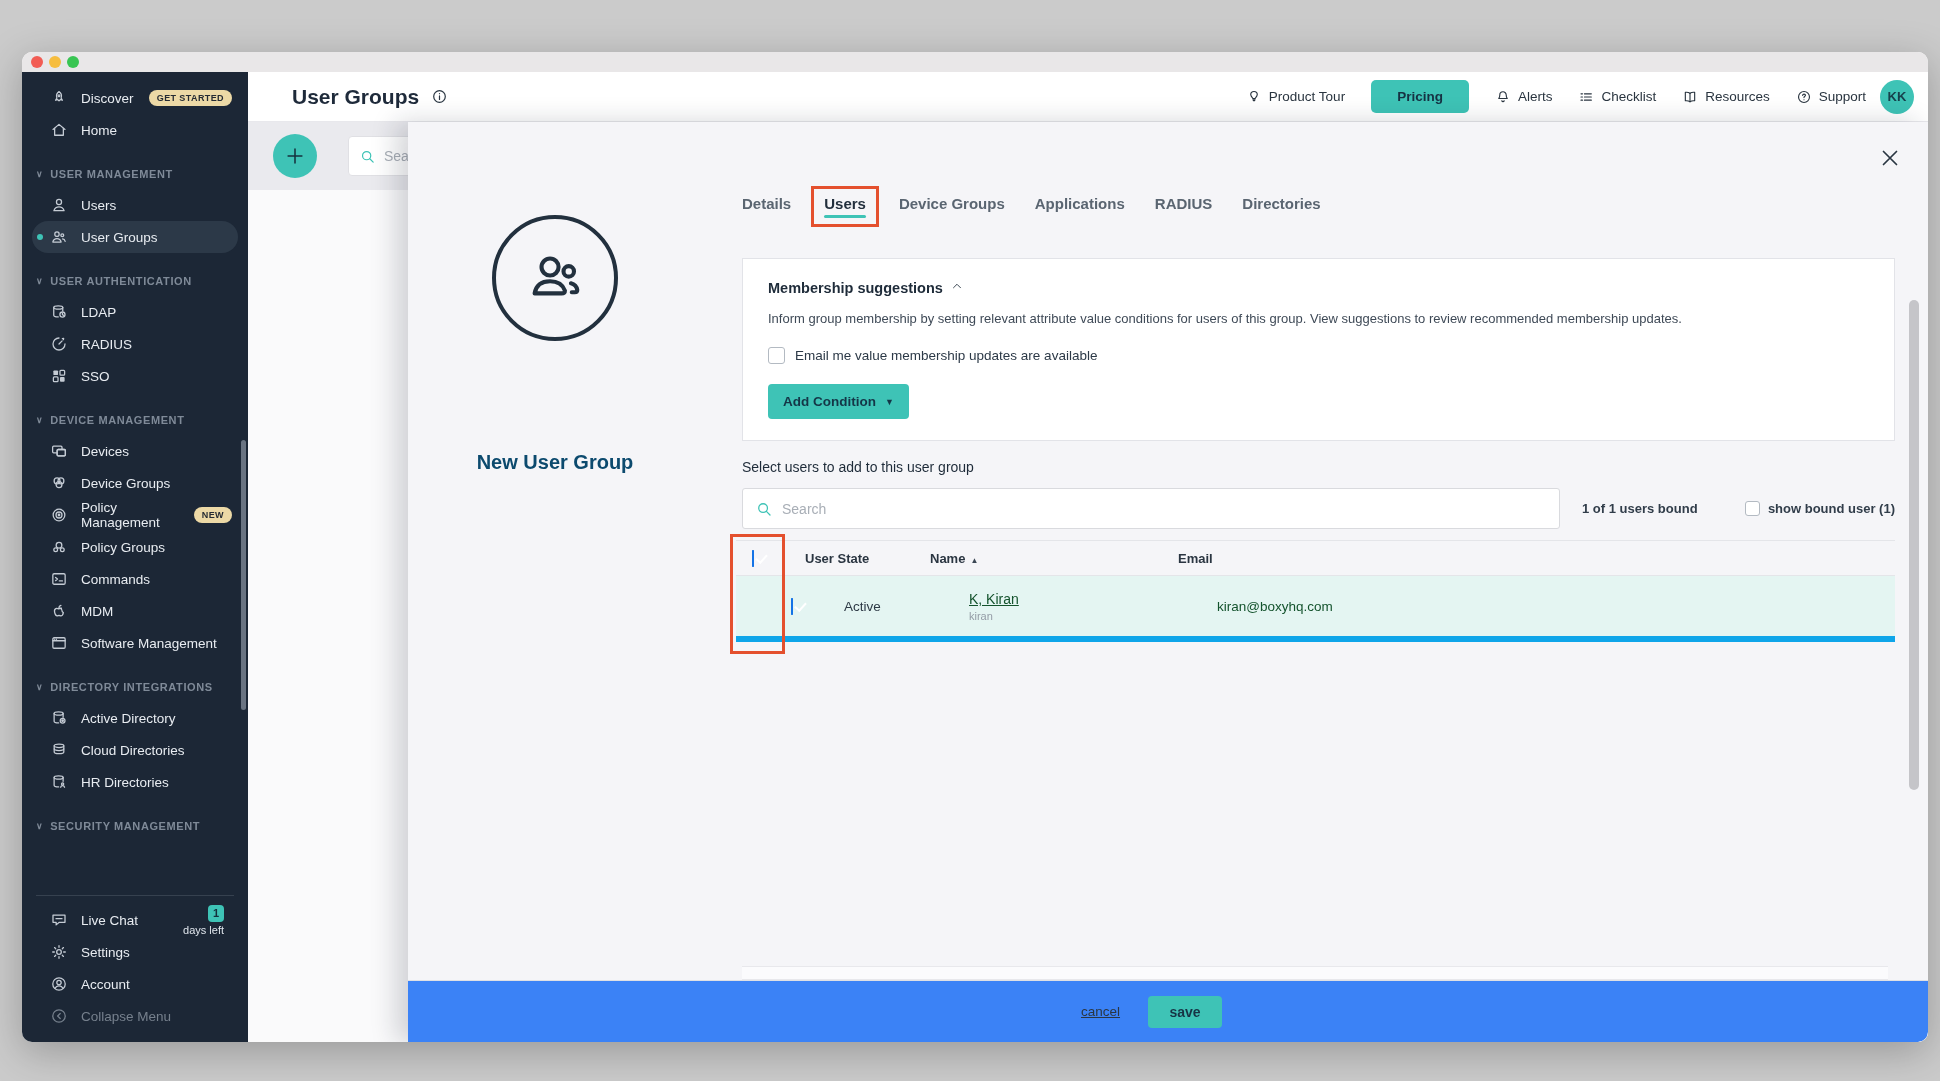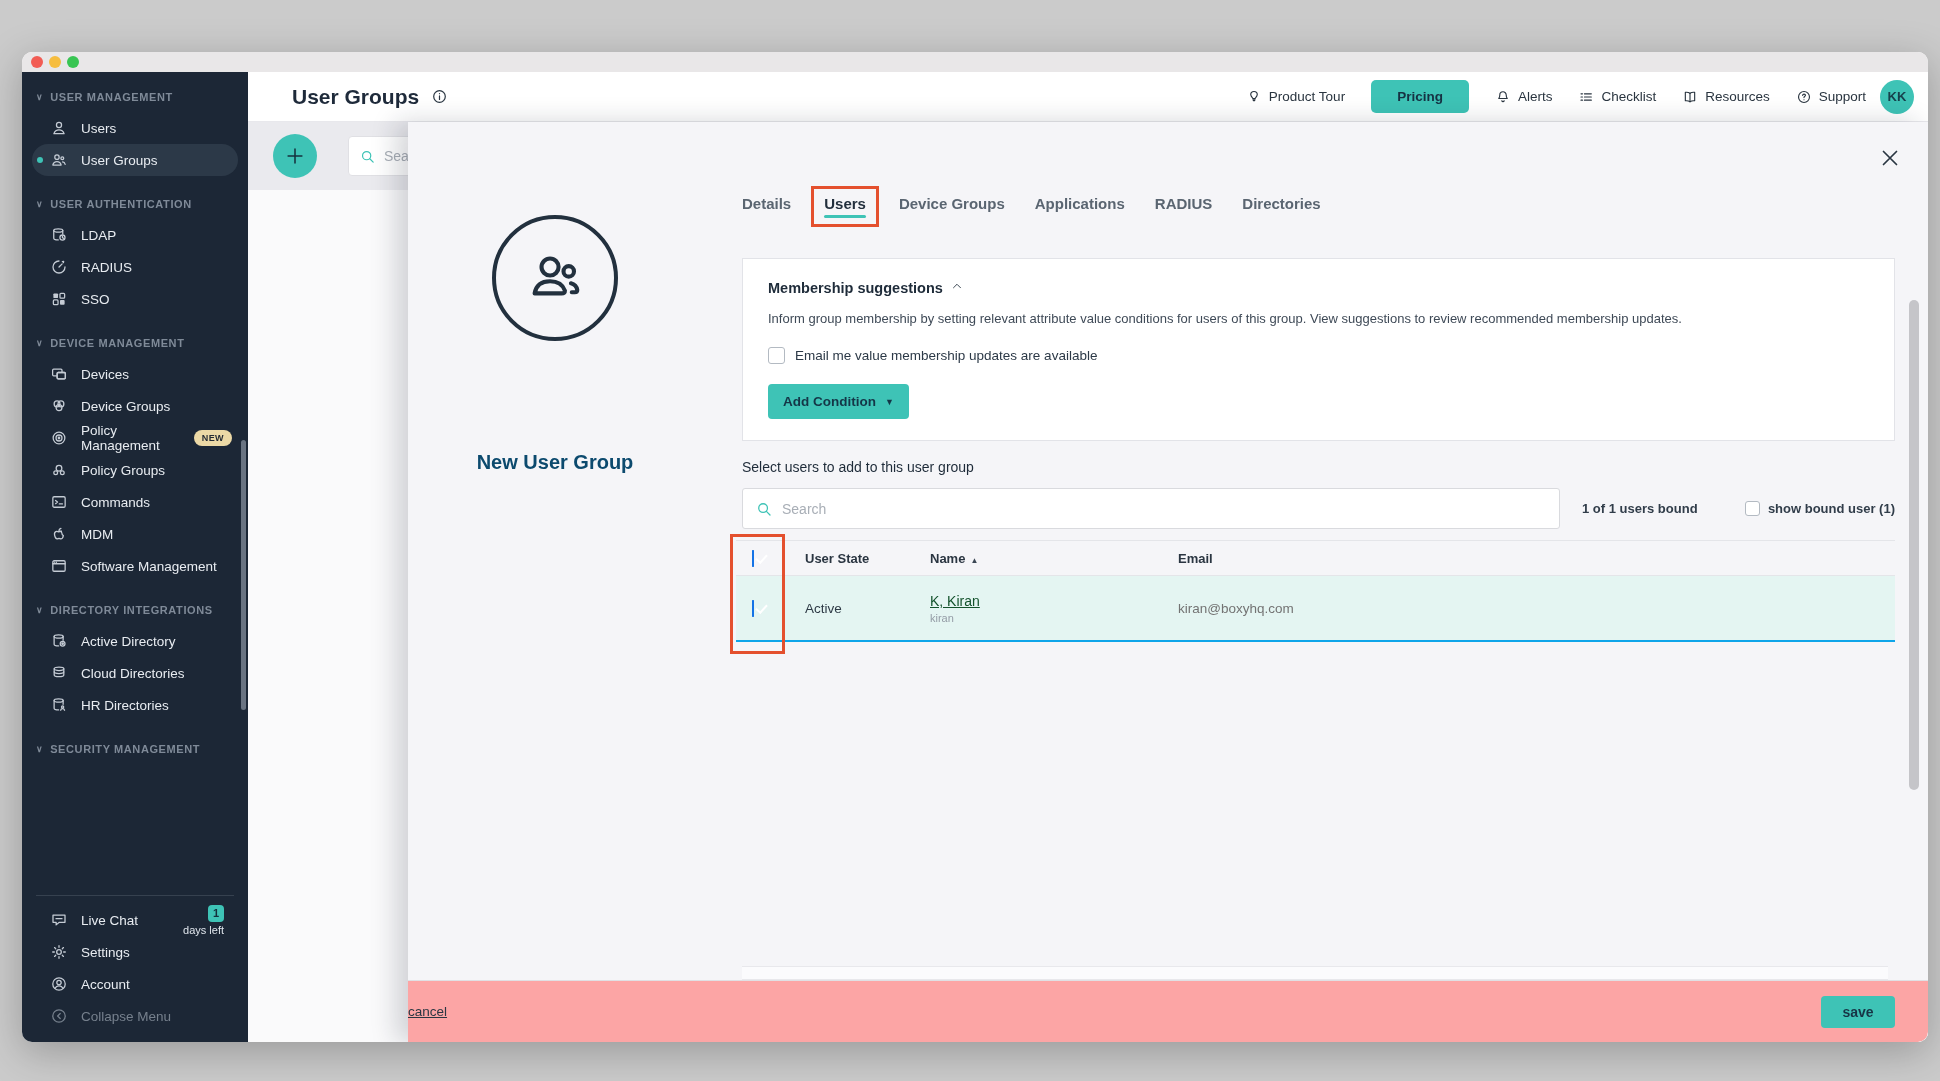--- a/index.html
+++ b/index.html
@@ -132,58 +132,79 @@
   .user-search input::placeholder { color:#a8aeb6; }
   .bound-summary { margin-left:22px; font-size:13px; font-weight:700; color:#313d4a;
                    white-space:nowrap; }
   .show-bound { margin-left:auto; display:flex; align-items:center; gap:8px; font-size:13px;
                 font-weight:700; color:#313d4a; cursor:pointer; white-space:nowrap; }
   
   .user-table { position:absolute; left:-6px; top:418px; width:1159px; }
   .t-row { display:grid; grid-template-columns:69px 125px 248px 1fr; align-items:center; }
   .t-head { height:36px; border-top:1px solid #e4e5e9; border-bottom:1px solid #e4e5e9;
             font-size:13px; font-weight:700; color:#2a3541; }
-  .t-data { height:66px; background:#e4f5f2; border-bottom:2px solid #0ea5e9; font-size:13.5px;
-            color:#2e3a46; }
+  .t-data { height:66px; background:#e4f5f2; border-bottom:6px solid #0ea5e9; font-size:13.5px;
+            color:#2e3a46;padding-left:39px; }
   .t-cb { padding-left:16px; }
   .sort { font-size:8px; color:#3b4754; margin-left:5px; }
   .name-link { font-size:14px; font-weight:400; color:#14532d; text-decoration:underline;
                cursor:pointer; }
   .name-sub { margin-top:3px; font-size:11px; color:#949ca6; }
-  .email-cell { color:#737373; }
+  .email-cell { color:#14532d; }
   .annotation-box { position:absolute; left:-12px; top:412px; width:55px; height:120px;
                     border:3px solid #e4502e; pointer-events:none; }
   .annotation-box.cbcol { left:-12px; top:412px; width:55px; height:120px; }
   
   .h-strip { position:absolute; left:334px; right:40px; top:844px; height:14px; background:#fbfbfd;
              border-top:1px solid #e8e8ec; border-bottom:1px solid #e8e8ec; }
   .v-scroll { position:absolute; right:9px; top:178px; width:10px; height:490px; background:#c5c5c9;
               border-radius:5px; cursor:grab; }
-  .drawer-footer { position:absolute; left:0; right:0; bottom:0; height:62px; background:#fca5a5;
+  .drawer-footer { position:absolute; left:0; right:0; bottom:0; height:62px; background:#3b82f6;
                    border-top:1px solid #e0e0e4; border-radius:0 0 10px 0; display:flex;
-                   align-items:center; justify-content:space-between; gap:28px; padding-right:33px; }
+                   align-items:center; justify-content:center; gap:28px; padding-right:33px; }
   .cancel-link { font-size:13.5px; color:#2a3642; text-decoration:underline; cursor:pointer; }
   .save-btn { width:74px; height:32px; background:#3ec3b6; color:#173445; border:none;
               border-radius:4px; font-size:14px; font-weight:700; cursor:pointer;
               font-family:"Liberation Sans", sans-serif; }
 </style>
 </head>
 <body>
 
 <div class="canvas">
   <div class="window">
 
     <div class="titlebar">
       <span class="dot r"></span>
       <span class="dot y"></span>
       <span class="dot g"></span>
     </div>
 
     <aside class="sidebar">
       <nav class="nav" id="sidebar-nav">
+          <div class="nav-section">
+            <div class="nav-item">
+              <span class="icon">
+                <svg viewBox="0 0 24 24" fill="none" stroke="currentColor" stroke-width="1.7" stroke-linecap="round" stroke-linejoin="round">
+                  <path d="M12 3.5c2.8 1.8 3.8 5.5 2.8 8.6l1.8 2.9-3-.9-1.6 1.7-1.6-1.7-3 .9 1.8-2.9c-1-3.1 0-6.8 2.8-8.6z"></path>
+                  <circle cx="12" cy="9" r="1.2"></circle>
+                </svg>
+              </span>
+              <span>Discover</span>
+              <span class="badge-tan">GET STARTED</span>
+            </div>
+            <div class="nav-item">
+              <span class="icon">
+                <svg viewBox="0 0 24 24" fill="none" stroke="currentColor" stroke-width="1.7" stroke-linecap="round" stroke-linejoin="round">
+                  <path d="M4 11.2 12 4.5l8 6.7"></path>
+                  <path d="M6.2 10v9h11.6v-9"></path>
+                </svg>
+              </span>
+              <span>Home</span>
+            </div>
+          </div>
           <div class="nav-section">
             <div class="nav-header">
               <span class="chev">∨</span>
               <span>USER MANAGEMENT</span>
             </div>
             <div class="nav-item">
               <span class="icon">
                 <svg viewBox="0 0 24 24" fill="none" stroke="currentColor" stroke-width="1.7" stroke-linecap="round" stroke-linejoin="round">
                   <circle cx="12" cy="8" r="3.4"></circle>
                   <path d="M5.2 19.5c1.4-3.8 3.9-5 6.8-5s5.4 1.2 6.8 5z"></path>

